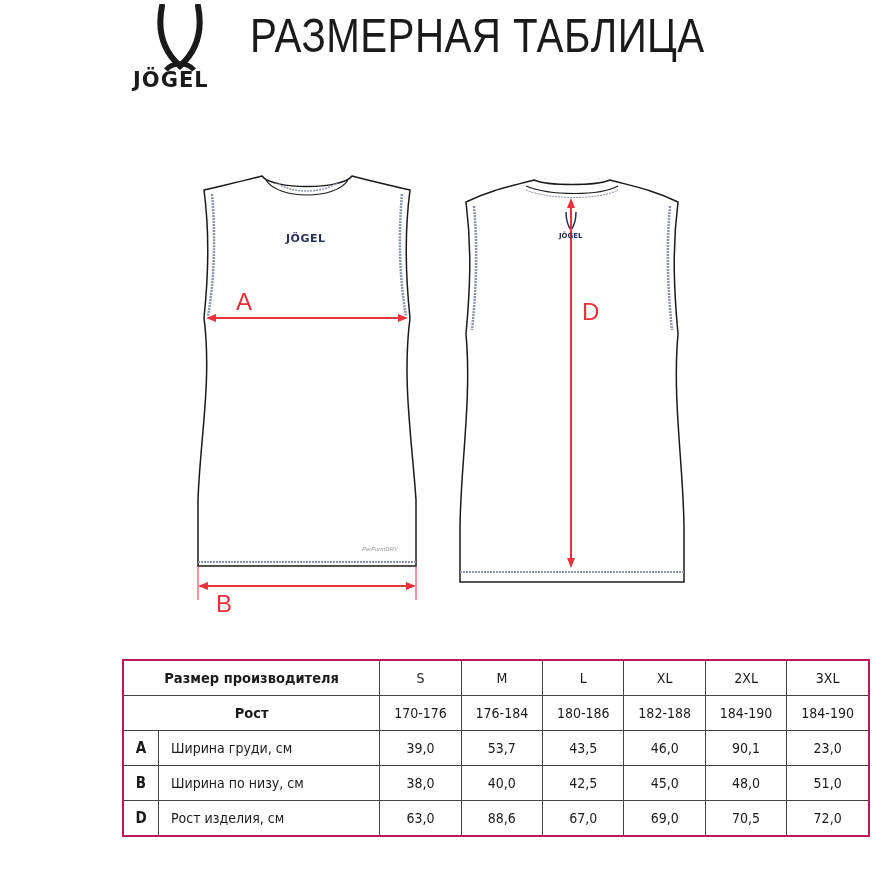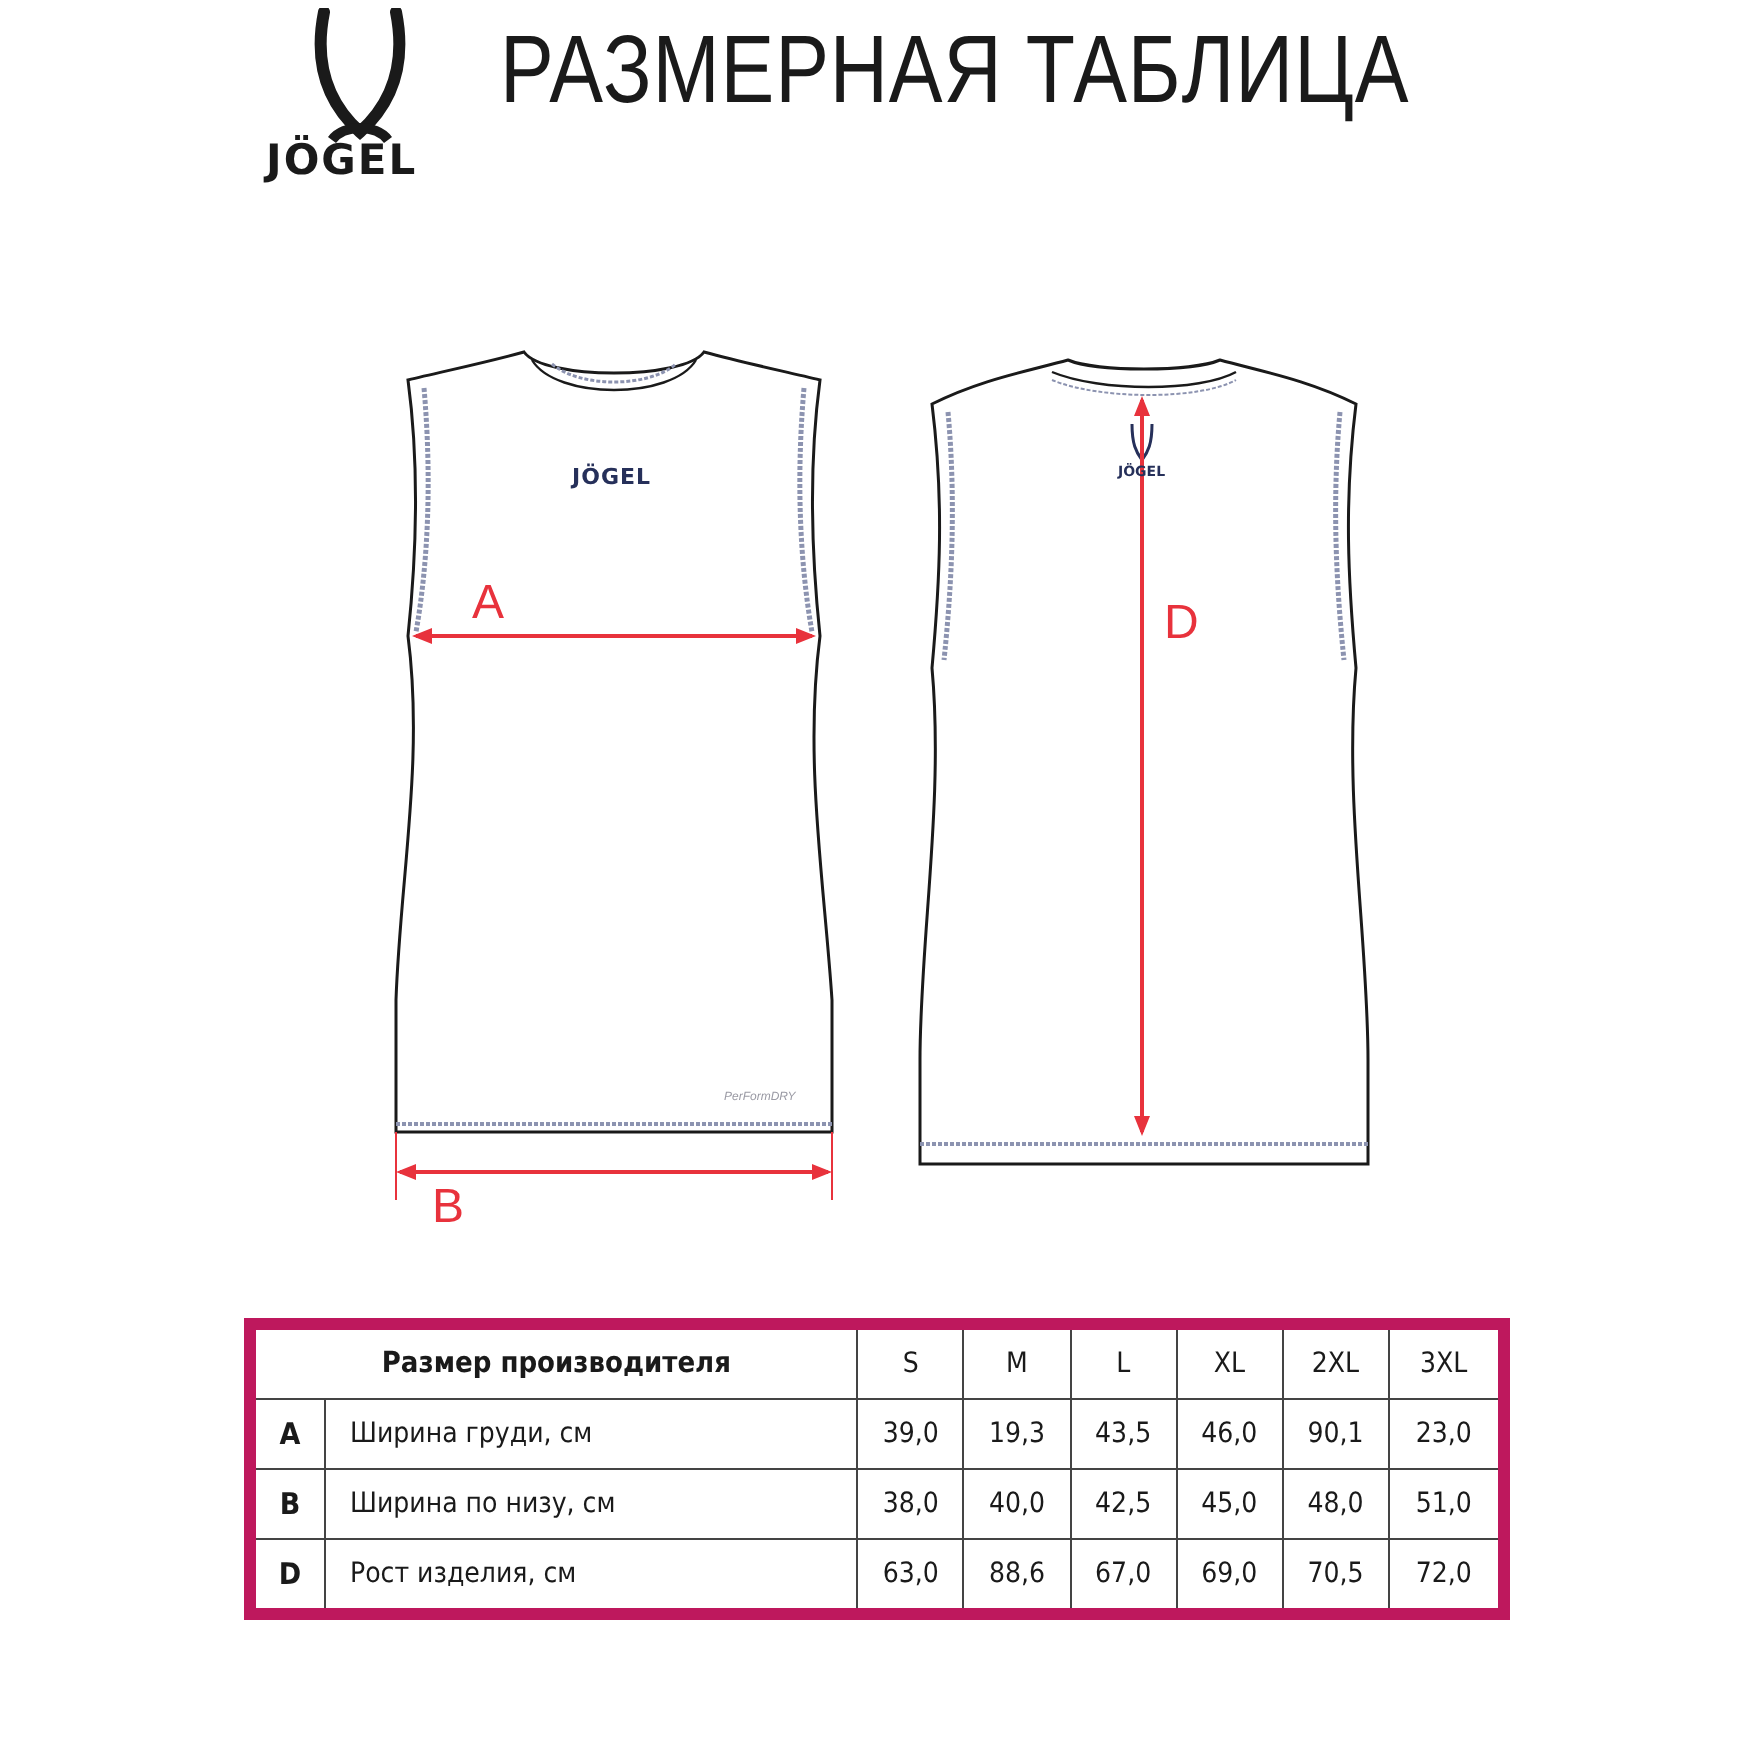--- a/index.html
+++ b/index.html
@@ -14,22 +14,22 @@
   .drawing { position:absolute; left:0; top:0; width:875px; height:650px; }
   .dim-label { position:absolute; color:#e8323c; font-family:"Liberation Sans", sans-serif;
                font-size:24px; }
   .perform { position:absolute; left:362px; top:546px; font-size:6px; color:#9a9aa4;
              font-style:italic; font-family:"Liberation Sans", sans-serif; }
   .front-brand { position:absolute; left:286px; top:232px; font-size:11px; font-weight:bold;
                  color:#26305a; letter-spacing:0.5px; font-family:"DejaVu Sans", sans-serif; }
   .back-brand { position:absolute; left:559px; top:232px; font-size:7px; font-weight:bold;
                 color:#26305a; font-family:"DejaVu Sans", sans-serif; }
 
-  table.sizes { position:absolute; left:122px; top:659px; width:633px; border-collapse:collapse;
-                border:6px solid #be185d; }
+  table.sizes { position:absolute; left:122px; top:659px; width:748px; border-collapse:collapse;
+                border:2px solid #be185d; }
   table.sizes td { border:1.5px solid #444; text-align:center; font-size:14px; height:34px;
                    padding:0; color:#1a1a1a; }
   table.sizes td.hdr { font-weight:bold; font-size:14.5px; }
   table.sizes td.letter { width:34px; font-weight:bold; font-size:15px; }
   table.sizes td.meas { text-align:left; padding-left:12px;margin-left:36px; }
 </style>
 </head>
 <body>
 
 <svg class="logo" viewBox="0 0 104 90">
@@ -85,24 +85,33 @@
       <tr>
     <td class="hdr" colspan="2">Размер производителя</td>
     <td>S</td>
     <td>M</td>
     <td>L</td>
     <td>XL</td>
     <td>2XL</td>
     <td>3XL</td>
   </tr>
   <tr>
+    <td class="hdr" colspan="2">Рост</td>
+    <td>170-176</td>
+    <td>176-184</td>
+    <td>180-186</td>
+    <td>182-188</td>
+    <td>184-190</td>
+    <td>184-190</td>
+  </tr>
+  <tr>
     <td class="letter">A</td>
     <td class="meas">Ширина груди, см</td>
     <td>39,0</td>
-    <td>19,3</td>
+    <td>53,7</td>
     <td>43,5</td>
     <td>46,0</td>
     <td>90,1</td>
     <td>23,0</td>
   </tr>
   <tr>
     <td class="letter">B</td>
     <td class="meas">Ширина по низу, см</td>
     <td>38,0</td>
     <td>40,0</td>

